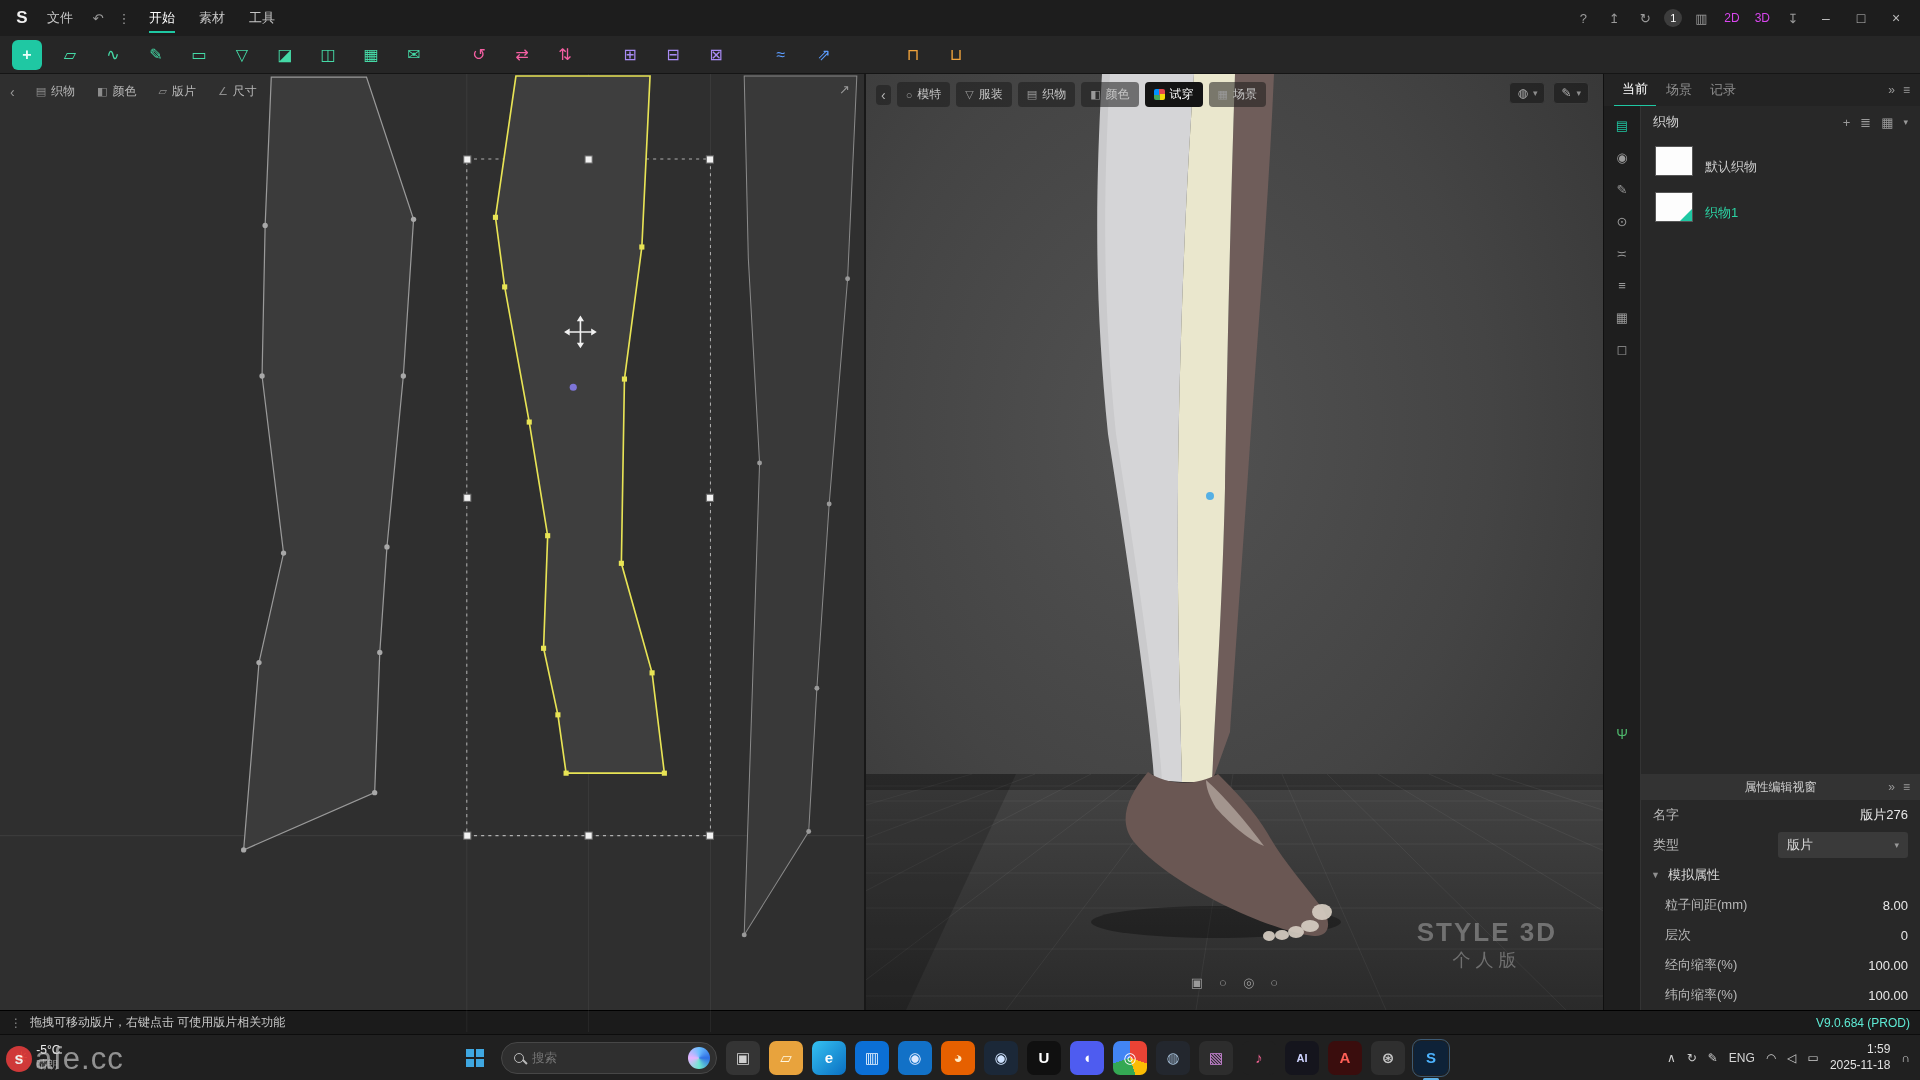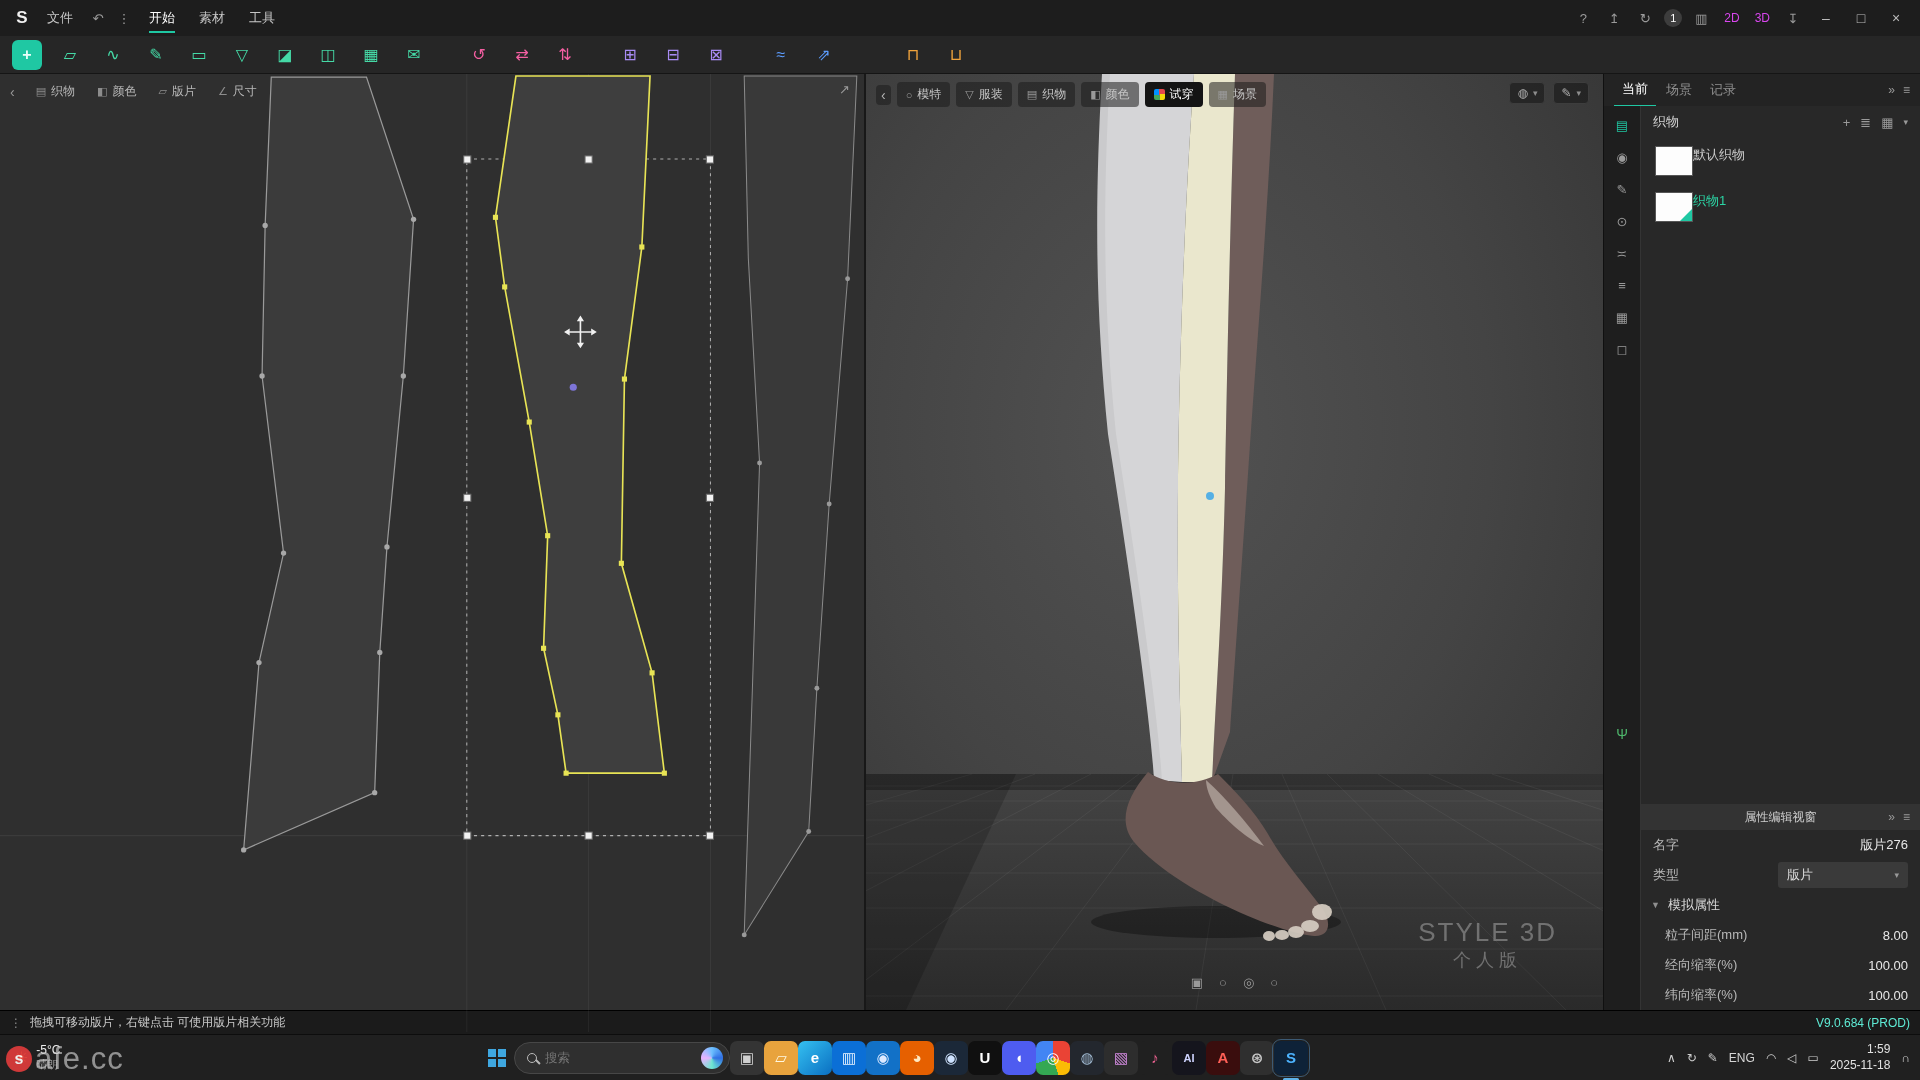--- a/index.html
+++ b/index.html
@@ -44,38 +44,38 @@
   .back3{color:#b5b5b5;font-size:14px;padding:2px 5px;background:rgba(28,28,28,.55);border-radius:4px}
   .t3{display:flex;gap:5px;align-items:center;color:#c6c6c6;background:rgba(28,28,28,.55);padding:4px 9px;border-radius:4px}
   .t3 .ti{color:#9a9a9a;font-size:11px}
   .t3.active{background:#141414;color:#fff}
   .swatch4{width:11px;height:11px;border-radius:2px;background:conic-gradient(#e5484d 0 25%,#f5d90a 0 50%,#46a758 0 75%,#0091ff 0)}
   .vp-ctrl{position:absolute;top:8px;right:14px;display:flex;gap:8px;z-index:2}
   .vpc{display:flex;align-items:center;gap:5px;background:rgba(24,24,24,.6);border:1px solid #3d3d3d;border-radius:4px;padding:3px 7px;color:#b5b5b5;font-size:12px}
   .vpc .car{font-size:9px;color:#8d8d8d}
   .vp-bottom{position:absolute;bottom:20px;left:50%;transform:translateX(-50%);display:flex;gap:16px;color:#9a9a9a;font-size:13px;z-index:2}
   .vp-watermark{position:absolute;right:46px;bottom:38px;text-align:center;color:rgba(175,175,175,.5);z-index:2}
-  .vp-watermark .w1{font-size:26px;font-weight:normal;letter-spacing:2px}
+  .vp-watermark .w1{font-size:26px;font-weight:bold;letter-spacing:2px}
   .vp-watermark .w2{font-size:18px;letter-spacing:5px}
 
   
   .pr{flex:1;background:#232323;display:flex;flex-direction:column;border-left:1px solid #101010;min-width:0}
   .rtabs{height:32px;display:flex;align-items:center;gap:2px;padding:0 10px;font-size:13px;flex:none}
   .rtab{padding:7px 8px;color:#8f8f8f}
   .rtab.active{color:#fff;border-bottom:2px solid var(--accent)}
   .rtabs-ic{margin-left:auto;display:flex;gap:8px;color:#9a9a9a;font-size:12px}
   .rbody{flex:1;display:flex;min-height:0}
   .strip{width:36px;background:#1e1e1e;display:flex;flex-direction:column;align-items:center;padding-top:12px;gap:17px;color:#9a9a9a;font-size:13px;flex:none}
   .strip .sic.first{color:var(--accent)}
   .strip .plant{margin-top:auto;margin-bottom:268px;color:#4db46a;font-size:14px}
   .rcontent{flex:1;display:flex;flex-direction:column;background:#282828;border-left:1px solid #343434;min-width:0}
   .fab-head{display:flex;align-items:center;height:32px;padding:0 12px;font-size:13px;color:#d2d2d2;gap:6px;flex:none}
   .fab-ic{margin-left:auto;display:flex;gap:10px;color:#9a9a9a;font-size:13px;align-items:center}
   .fab-ic .car{font-size:9px}
-  .fitem{display:flex;align-items:flex-start;padding:8px 14px;font-size:13px;color:#c9c9c9}
+  .fitem{display:flex;align-items:flex-end;gap:12px;padding:8px 14px;font-size:13px;color:#c9c9c9}
   .fswatch{width:38px;height:30px;background:#fdfdfd;border:1px solid #565656;position:relative;flex:none}
   .fswatch.sel::after{content:"";position:absolute;right:0;bottom:0;border-left:12px solid transparent;border-bottom:12px solid var(--accent)}
   .fitem.sel .flabel{color:var(--tealText)}
 
   .props{margin-top:auto;font-size:13px}
   .props-head{height:26px;background:#333;display:flex;align-items:center;justify-content:center;color:#cfcfcf;font-size:12px;position:relative}
   .ph-icons{position:absolute;right:10px;display:flex;gap:8px;color:#9a9a9a}
   .prow{height:30px;display:flex;align-items:center;padding:0 12px;color:#b9b9b9}
   .prow .pv{margin-left:auto;color:#e8e8e8}
   .pdrop{margin-left:auto;width:130px;background:#3a3a3a;border-radius:3px;padding:4px 9px;display:flex;align-items:center;color:#ddd}
@@ -88,21 +88,21 @@
   .statusbar{height:24px;display:flex;align-items:center;background:#1b1b1b;border-top:1px solid #000;padding:0 10px;font-size:12px;color:#c9c9c9;gap:8px}
   .sb-drag{color:#8a8a8a}
   .sb-ver{margin-left:auto;color:#5eead4}
 
   
   .taskbar{height:46px;background:#202020;border-top:1px solid #0d0d0d;position:relative;display:flex;align-items:center}
   .tb-weather{display:flex;align-items:center;gap:8px;padding:0 14px;font-size:12px}
   .tb-weather .wi{color:#ffb43a;font-size:16px}
   .wcol .temp{color:#ededed}
   .wcol .desc{color:#9a9a9a;font-size:11px}
-  .tb-center{position:absolute;left:480px;display:flex;align-items:center;}
+  .tb-center{position:absolute;left:458px;display:flex;align-items:center;gap:9px}
   .start{width:34px;height:34px;display:flex;align-items:center;justify-content:center;border-radius:6px}
   .winlogo{display:grid;grid-template-columns:8px 8px;grid-template-rows:8px 8px;gap:2px}
   .winlogo i{background:#3fa7e0;display:block}
   .searchbox{width:216px;height:32px;border-radius:16px;background:#2f2f2f;border:1px solid #474747;display:flex;align-items:center;padding:0 6px 0 12px;gap:8px}
   .mag{width:10px;height:10px;border:1.5px solid #b9b9b9;border-radius:50%;position:relative;flex:none}
   .mag::after{content:"";position:absolute;width:6px;height:1.5px;background:#b9b9b9;transform:rotate(45deg);right:-5px;bottom:-1px}
   .searchbox input{background:none;border:none;outline:none;color:#ddd;font-size:12.5px;flex:1;min-width:0}
   .copilot{width:22px;height:22px;border-radius:50%;background:conic-gradient(#6cc0ff,#2f6fe4,#6ee7d0,#e8b3ff,#6cc0ff);flex:none}
   .app-ico{width:34px;height:34px;border-radius:7px;display:flex;align-items:center;justify-content:center;font-size:15px;font-weight:bold;position:relative;flex:none}
   .app-ico.active{outline:1px solid #3c5a74;outline-offset:1px}
@@ -410,20 +410,24 @@
             </div>
             <div class="psec">
               <span class="tri">▼</span>
               <span>模拟属性</span>
             </div>
             <div class="prow sub">
               <span>粒子间距(mm)</span>
               <span class="pv">8.00</span>
             </div>
             <div class="prow sub">
+              <span>层次</span>
+              <span class="pv">0</span>
+            </div>
+            <div class="prow sub">
               <span>经向缩率(%)</span>
               <span class="pv">100.00</span>
             </div>
             <div class="prow sub">
               <span>纬向缩率(%)</span>
               <span class="pv">100.00</span>
             </div>
           </div>
         </div>
       </div>

